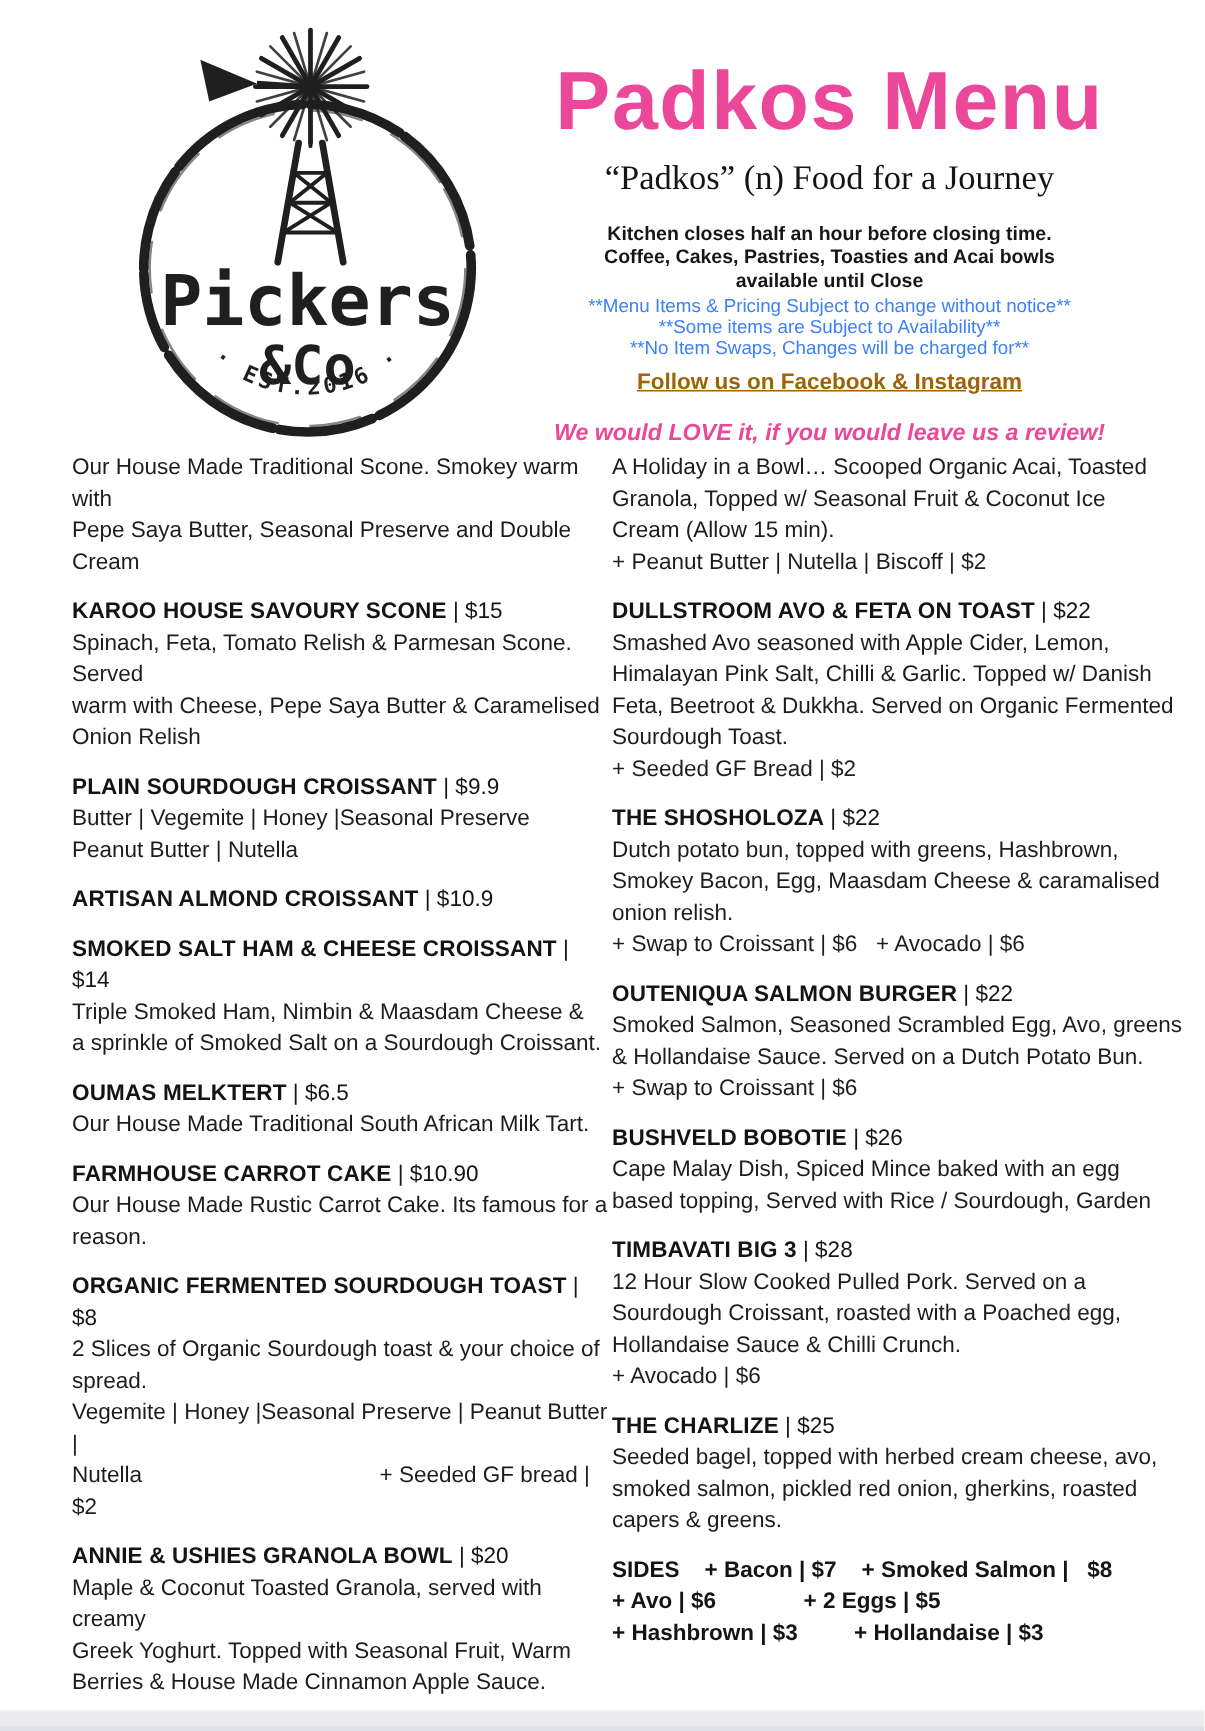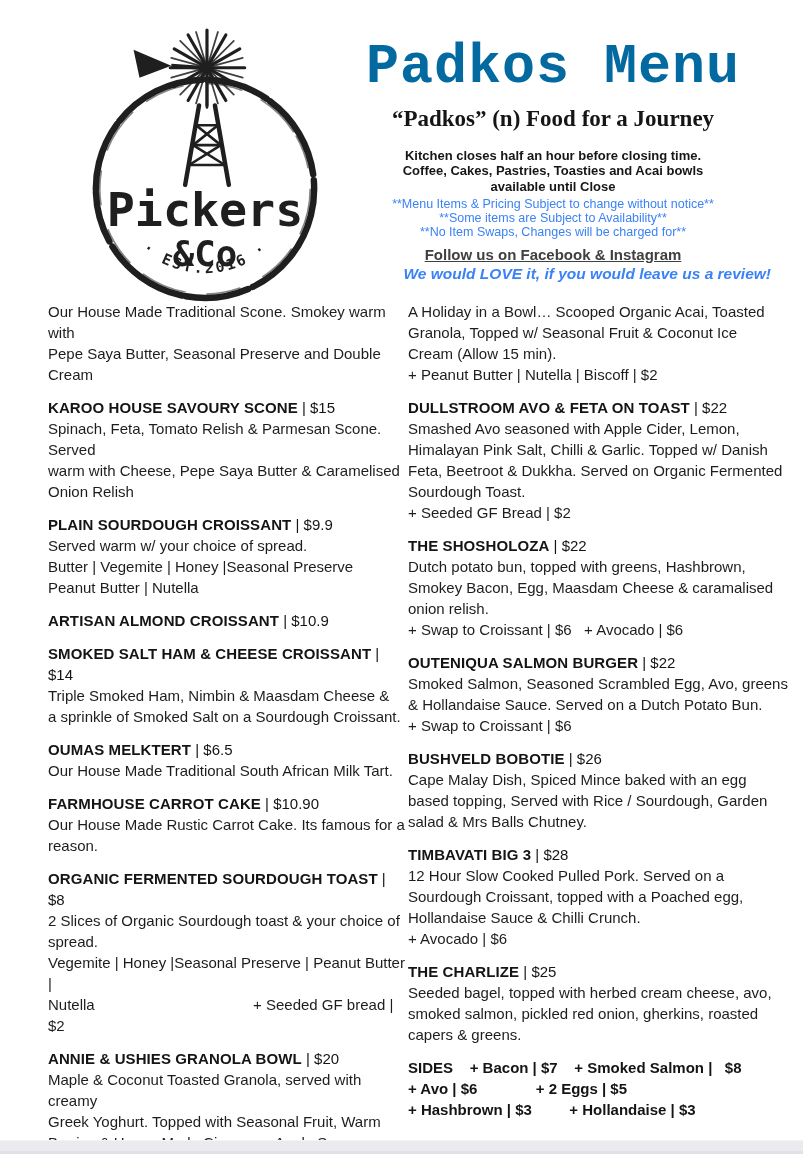--- a/index.html
+++ b/index.html
@@ -5,44 +5,44 @@
   html,body{margin:0;padding:0;background:#ffffff;}
   .page{
     position:relative;
     width:803px;height:1154px;
     background:#ffffff;
     overflow:hidden;
     font-family:"Liberation Sans", sans-serif;
     color:#1c1c1c;
   }
   
-  .logo{position:absolute;left:76px;top:18px;width:258px;height:288px;}
+  .logo{position:absolute;left:76px;top:8px;width:258px;height:288px;}
   .logo svg{width:100%;height:100%;}
   
   .header{position:absolute;left:335px;top:38px;width:436px;text-align:center;}
   .title{
-    font-family:Liberation Mono, monospace;
+    font-family:Liberation Sans, sans-serif;
     font-weight:700;font-size:55px;line-height:1.08;
-    letter-spacing:1px;color:#0369a1;white-space:nowrap;
+    letter-spacing:1px;color:#ec4899;white-space:nowrap;
   }
   .subtitle{
     font-family:"Liberation Serif", serif;
-    font-weight:700;font-size:23px;line-height:1.15;
+    font-weight:400;font-size:23px;line-height:1.15;
     margin-top:9px;color:#151515;white-space:nowrap;
   }
   .notice-bold{margin-top:15px;}
   .nb{font-weight:700;font-size:13px;line-height:15.5px;color:#161616;}
   .notice-italic{margin-top:3px;}
   .ni{font-size:12.5px;line-height:14px;color:#3b82f6;}
   .follow{
     display:inline-block;margin-top:7px;
     font-weight:700;font-size:15px;line-height:18px;
-    text-decoration:underline;color:#404040;cursor:pointer;
-  }
-  .review{font-weight:700;font-style:italic;font-size:15.5px;line-height:19px;color:#3b82f6;text-align:right;}
+    text-decoration:underline;color:#a16207;cursor:pointer;
+  }
+  .review{margin-top:15px;font-weight:700;font-style:italic;font-size:15.5px;line-height:19px;color:#ec4899;}
   
   .col{position:absolute;top:301px;}
   #col-left{left:48px;width:358px;}
   #col-right{left:408px;width:392px;}
   .item{margin-bottom:12px;}
   .item-title{font-size:15px;line-height:21px;color:#141414;white-space:pre-wrap;}
   .item-title .nm{font-weight:700;letter-spacing:.1px;}
   .item-title .pr{font-weight:400;}
   .dline{font-size:15px;line-height:21px;color:#1d1d1d;white-space:pre-wrap;}
   .sides .dline{font-weight:700;color:#141414;}
@@ -150,21 +150,20 @@
         <div class="dline">Pepe Saya Butter, Seasonal Preserve and Double Cream</div>
       </div>
       <div class="item">
         <div class="item-title"><span class="nm">KAROO HOUSE SAVOURY SCONE</span><span class="pr"> | $15</span></div>
         <div class="dline">Spinach, Feta, Tomato Relish &amp; Parmesan Scone. Served</div>
         <div class="dline">warm with Cheese, Pepe Saya Butter &amp; Caramelised</div>
         <div class="dline">Onion Relish</div>
       </div>
       <div class="item">
         <div class="item-title"><span class="nm">PLAIN SOURDOUGH CROISSANT</span><span class="pr"> | $9.9</span></div>
-        <div class="dline">Served warm w/ your choice of spread.</div>
         <div class="dline">Butter | Vegemite | Honey |Seasonal Preserve</div>
         <div class="dline">Peanut Butter | Nutella</div>
       </div>
       <div class="item">
         <div class="item-title"><span class="nm">ARTISAN ALMOND CROISSANT</span><span class="pr"> | $10.9</span></div>
       </div>
       <div class="item">
         <div class="item-title"><span class="nm">SMOKED SALT HAM &amp; CHEESE CROISSANT</span><span class="pr"> | $14</span></div>
         <div class="dline">Triple Smoked Ham, Nimbin &amp; Maasdam Cheese &amp;</div>
         <div class="dline">a sprinkle of Smoked Salt on a Sourdough Croissant.</div>
@@ -217,26 +216,25 @@
       <div class="item">
         <div class="item-title"><span class="nm">OUTENIQUA SALMON BURGER</span><span class="pr"> | $22</span></div>
         <div class="dline">Smoked Salmon, Seasoned Scrambled Egg, Avo, greens</div>
         <div class="dline">&amp; Hollandaise Sauce. Served on a Dutch Potato Bun.</div>
         <div class="dline">+ Swap to Croissant | $6</div>
       </div>
       <div class="item">
         <div class="item-title"><span class="nm">BUSHVELD BOBOTIE</span><span class="pr"> | $26</span></div>
         <div class="dline">Cape Malay Dish, Spiced Mince baked with an egg</div>
         <div class="dline">based topping, Served with Rice / Sourdough, Garden</div>
-        <div class="dline">salad &amp; Mrs Balls Chutney.</div>
       </div>
       <div class="item">
         <div class="item-title"><span class="nm">TIMBAVATI BIG 3</span><span class="pr"> | $28</span></div>
         <div class="dline">12 Hour Slow Cooked Pulled Pork. Served on a</div>
-        <div class="dline">Sourdough Croissant, topped with a Poached egg,</div>
+        <div class="dline">Sourdough Croissant, roasted with a Poached egg,</div>
         <div class="dline">Hollandaise Sauce &amp; Chilli Crunch.</div>
         <div class="dline">+ Avocado | $6</div>
       </div>
       <div class="item">
         <div class="item-title"><span class="nm">THE CHARLIZE</span><span class="pr"> | $25</span></div>
         <div class="dline">Seeded bagel, topped with herbed cream cheese, avo,</div>
         <div class="dline">smoked salmon, pickled red onion, gherkins, roasted</div>
         <div class="dline">capers &amp; greens.</div>
       </div>
       <div class="item sides">

